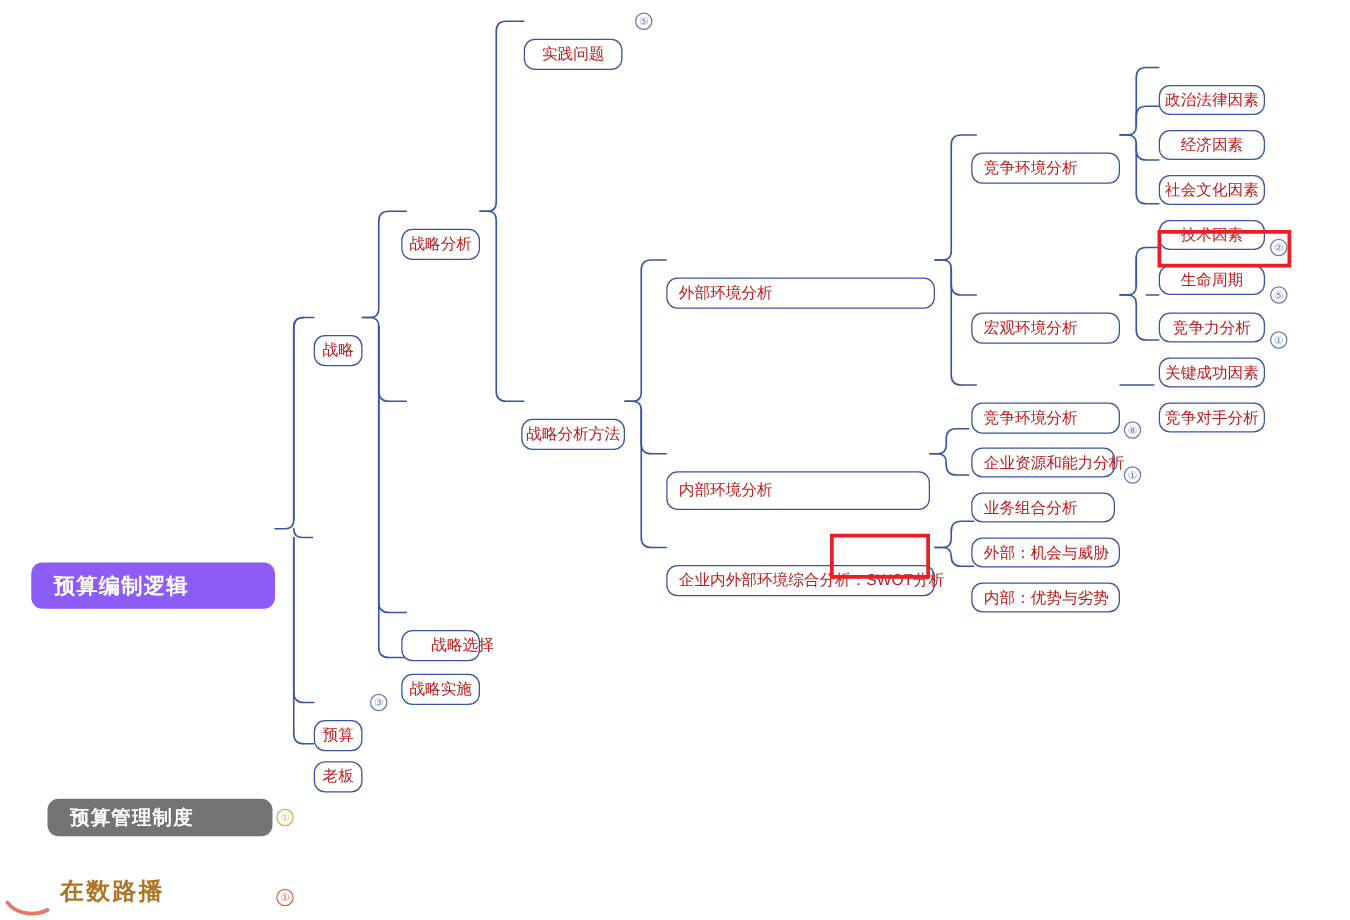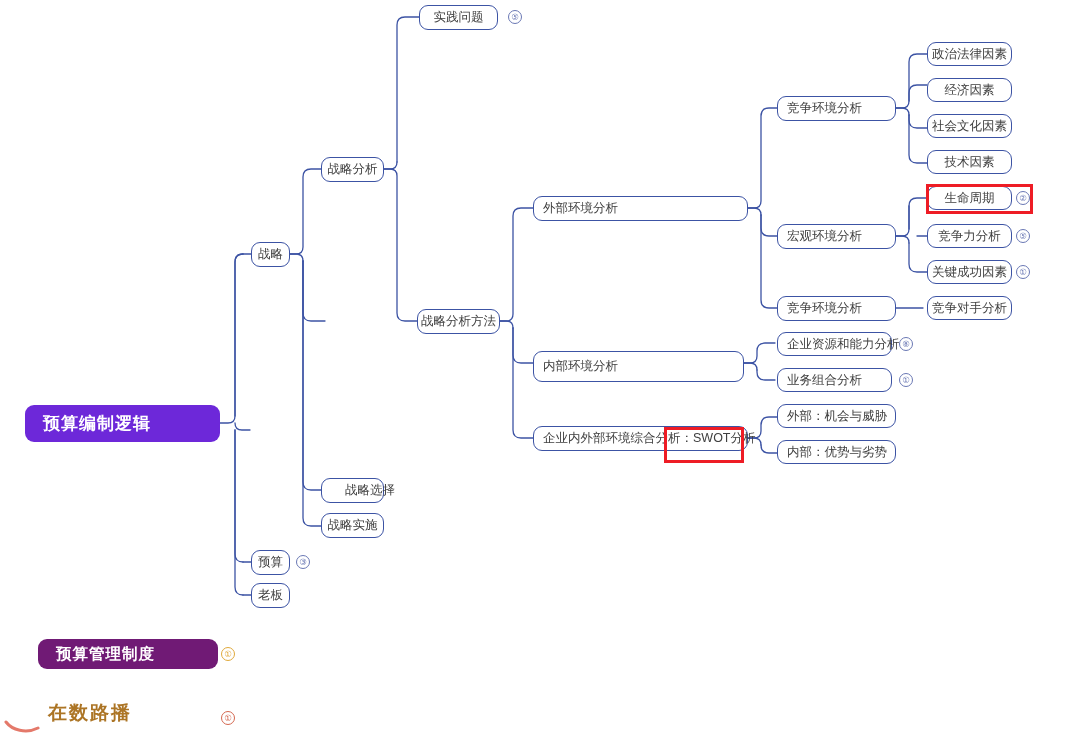--- a/index.html
+++ b/index.html
@@ -8,32 +8,33 @@
     font-family:"Liberation Sans","DejaVu Sans",sans-serif;
     overflow:hidden;position:relative;
   }
   #canvas{position:absolute;left:0;top:0;width:1080px;height:736px;}
   svg.links{position:absolute;left:0;top:0;width:1080px;height:736px;pointer-events:none;}
 
   .node{
     position:absolute;box-sizing:border-box;
     display:flex;align-items:center;
     border:1.3px solid #3c53a4;border-radius:9px;
-    background:#ffffff;color:#404040;
+    background:#ffffff;color:#b91c1c;
     font-size:12.5px;line-height:1;white-space:nowrap;
     padding:0 9px;
+    margin-top:26px;
   }
   .node.center{justify-content:center;}
   .node.left{justify-content:flex-start;}
 
   .root{
     position:absolute;box-sizing:border-box;
     display:flex;align-items:center;padding-left:18px;
-    background:#6d28d9;border:none;border-radius:9px;
-    color:#ffffff;font-size:17px;font-weight:bold;letter-spacing:1px;
+    background:#8b5cf6;border:none;border-radius:9px;
+    color:#ffffff;font-size:17px;font-weight:bold;letter-spacing:1px;margin-top:45px;
   }
   .sheet{
     position:absolute;box-sizing:border-box;
     display:flex;align-items:center;padding-left:18px;
     border:none;border-radius:9px;
     color:#ffffff;font-size:15.5px;font-weight:bold;letter-spacing:1px;
   }
   .badge{
     position:absolute;width:14px;height:14px;border-radius:50%;
     border:1px solid #6a78b4;color:#6a78b4;
@@ -162,21 +163,21 @@
 
   <div class="node left" style="left:777px;top:332px;width:115px;height:24px;">企业资源和能力分析</div>
   <div class="badge" style="left:899px;top:337px;">⑧</div>
 
   <div class="node left" style="left:777px;top:368px;width:115px;height:24px;">业务组合分析</div>
   <div class="badge" style="left:899px;top:373px;">①</div>
 
   <div class="node left" style="left:777px;top:404px;width:119px;height:24px;">外部：机会与威胁</div>
   <div class="node left" style="left:777px;top:440px;width:119px;height:24px;">内部：优势与劣势</div>
 
-  <div class="sheet" style="left:38px;top:639px;width:180px;height:30px;background:#701a75;">预算管理制度</div>
+  <div class="sheet" style="left:38px;top:639px;width:180px;height:30px;background:#737373;">预算管理制度</div>
   <div class="badge amber" style="left:221px;top:647px;">①</div>
 
   <div class="badge red" style="left:221px;top:711px;">①</div>
 
   <svg class="wm" style="left:4px;top:694px;width:80px;height:42px;" viewBox="0 0 80 42" xmlns="http://www.w3.org/2000/svg">
     <path d="M8,12 C2,18 2,30 10,34 C16,37 24,34 26,28" fill="none" stroke="#ffffff" stroke-width="4.5" stroke-linecap="round"></path>
     <path d="M2,28 C8,36 22,40 34,34" fill="none" stroke="#e4796a" stroke-width="3" stroke-linecap="round"></path>
     <circle cx="30" cy="12" r="5.5" fill="none" stroke="#ffffff" stroke-width="4"></circle>
     <circle cx="43" cy="11" r="5" fill="none" stroke="#ffffff" stroke-width="4"></circle>
   </svg>

